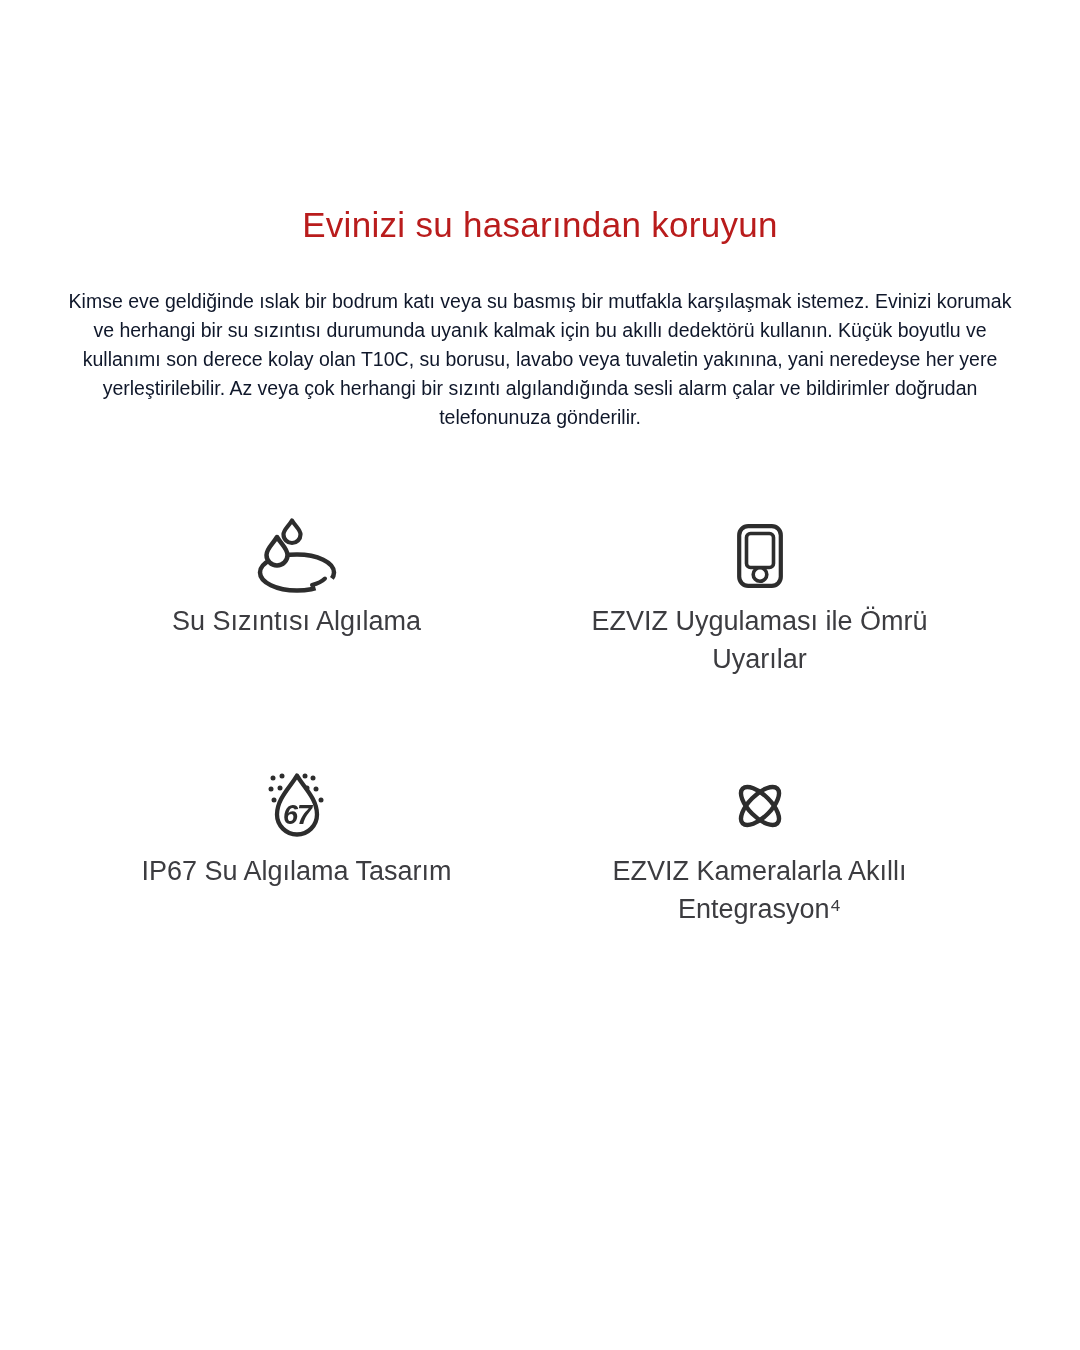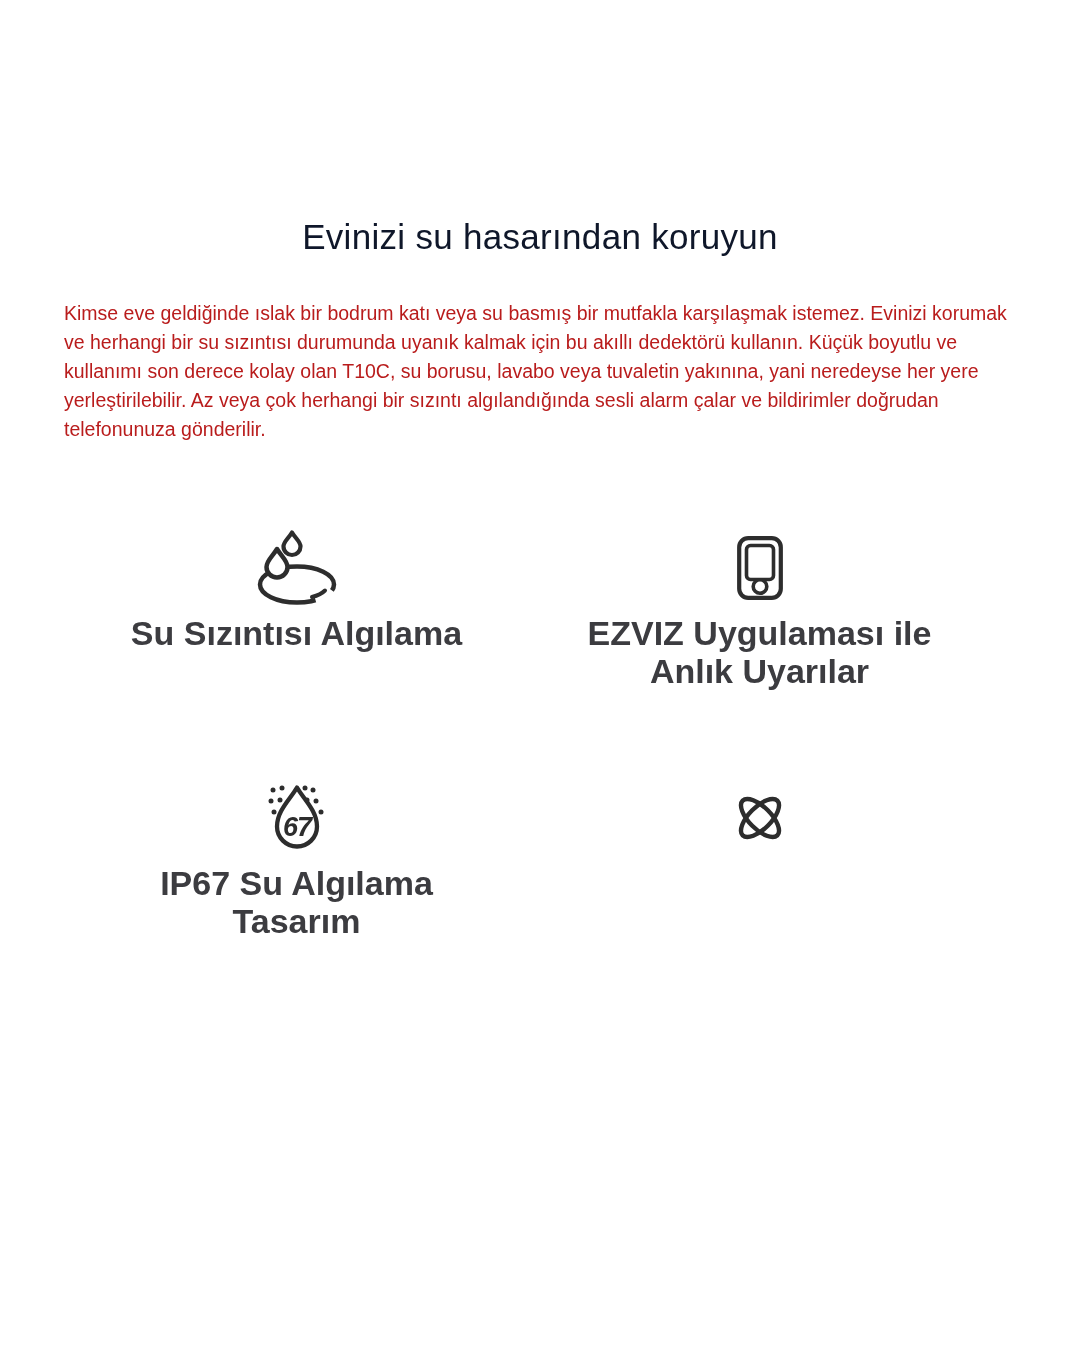--- a/index.html
+++ b/index.html
@@ -8,33 +8,34 @@
     background: #ffffff;
     width: 1080px;
     height: 1350px;
     overflow: hidden;
     font-family: "Liberation Sans", sans-serif;
   }
   .section {
     padding-top: 201px;
   }
   .section-title {
-    margin: 16px;
+    margin: 4px;
     font-size: 35px;
     font-weight: 400;
     letter-spacing: 0.3px;
-    color: #0f172a;
+    color: #b91c1c;
     text-align: center;
   }
   .section-desc {
     width: 952px;
     margin: 42px auto 0;
     font-size: 19.5px;
     line-height: 29px;
-    color: #b91c1c;
+    color: #0f172a;
+    text-align: center;
   }
   .features {
     margin: 80px 0 0 65px;
     width: 926px;
     display: grid;
     grid-template-columns: 463px 463px;
     grid-auto-rows: 250px;
   }
   .feature {
     display: flex;
@@ -43,26 +44,25 @@
   }
   .icon-box {
     height: 88px;
     display: flex;
     align-items: center;
     justify-content: center;
     font-style: italic;
   }
   .feature-label {
     margin-top: 2px;
-    font-size: 34px;
+    font-size: 27px;
     line-height: 38px;
     color: #3c3c40;
     text-align: center;
     max-width: 362px;
-    font-weight: bold;
   }
   svg { display: block; }
 </style>
 </head>
 <body>
 
 <main class="section">
 
   <h1 class="section-title">Evinizi su hasarından koruyun</h1>
 
@@ -84,21 +84,21 @@
     </div>
 
     <div class="feature">
       <div class="icon-box">
         <svg width="46" height="64" viewBox="0 0 46 64" fill="none" stroke="#2d2d2d" stroke-linecap="round" stroke-linejoin="round">
           <rect x="2.2" y="2.2" width="41.6" height="59.6" rx="9" stroke-width="4.2"></rect>
           <rect x="9.5" y="9.5" width="27" height="34" rx="4" stroke-width="3.6"></rect>
           <circle cx="23" cy="50.5" r="6.8" fill="#ffffff" stroke-width="3.6"></circle>
         </svg>
       </div>
-      <div class="feature-label">EZVIZ Uygulaması ile Anlık Uyarılar</div>
+      <div class="feature-label">EZVIZ Uygulaması ile Ömrü Uyarılar</div>
     </div>
 
 
 
     <div class="feature">
       <div class="icon-box">
         <svg width="76" height="72" viewBox="0 0 76 72" fill="none" stroke="#2d2d2d" stroke-linecap="round" stroke-linejoin="round">
           <path d="M 38 5.5 C 44.5 17 58 28.5 58 44.5 A 20 20 0 1 1 18 44.5 C 18 28.5 31.5 17 38 5.5 Z" stroke-width="4.3"></path>
           <g fill="#2d2d2d" stroke="none">
             <circle cx="14" cy="8" r="2.5"></circle>
@@ -118,16 +118,17 @@
       <div class="feature-label">IP67 Su Algılama Tasarım</div>
     </div>
 
     <div class="feature">
       <div class="icon-box">
         <svg width="60" height="60" viewBox="0 0 60 60" fill="none" stroke="#2d2d2d" stroke-linecap="round" stroke-linejoin="round">
           <ellipse cx="30" cy="30" rx="24.5" ry="11" stroke-width="4.4" transform="rotate(45 30 30)"></ellipse>
           <ellipse cx="30" cy="30" rx="24.5" ry="11" stroke-width="4.4" transform="rotate(-45 30 30)"></ellipse>
         </svg>
       </div>
+      <div class="feature-label">EZVIZ Kameralarla Akıllı Entegrasyon⁴</div>
     </div>
 
   </div>
 </main>
 
 </body></html>

